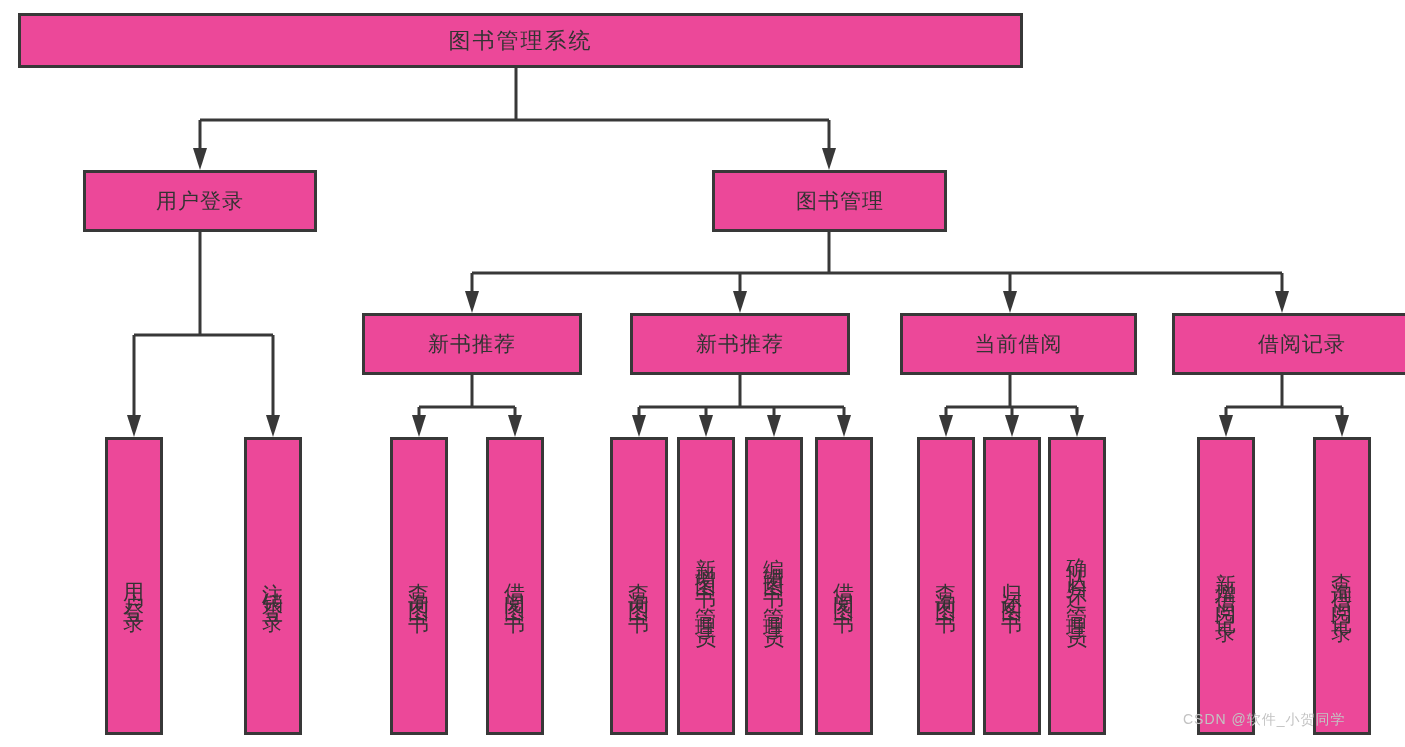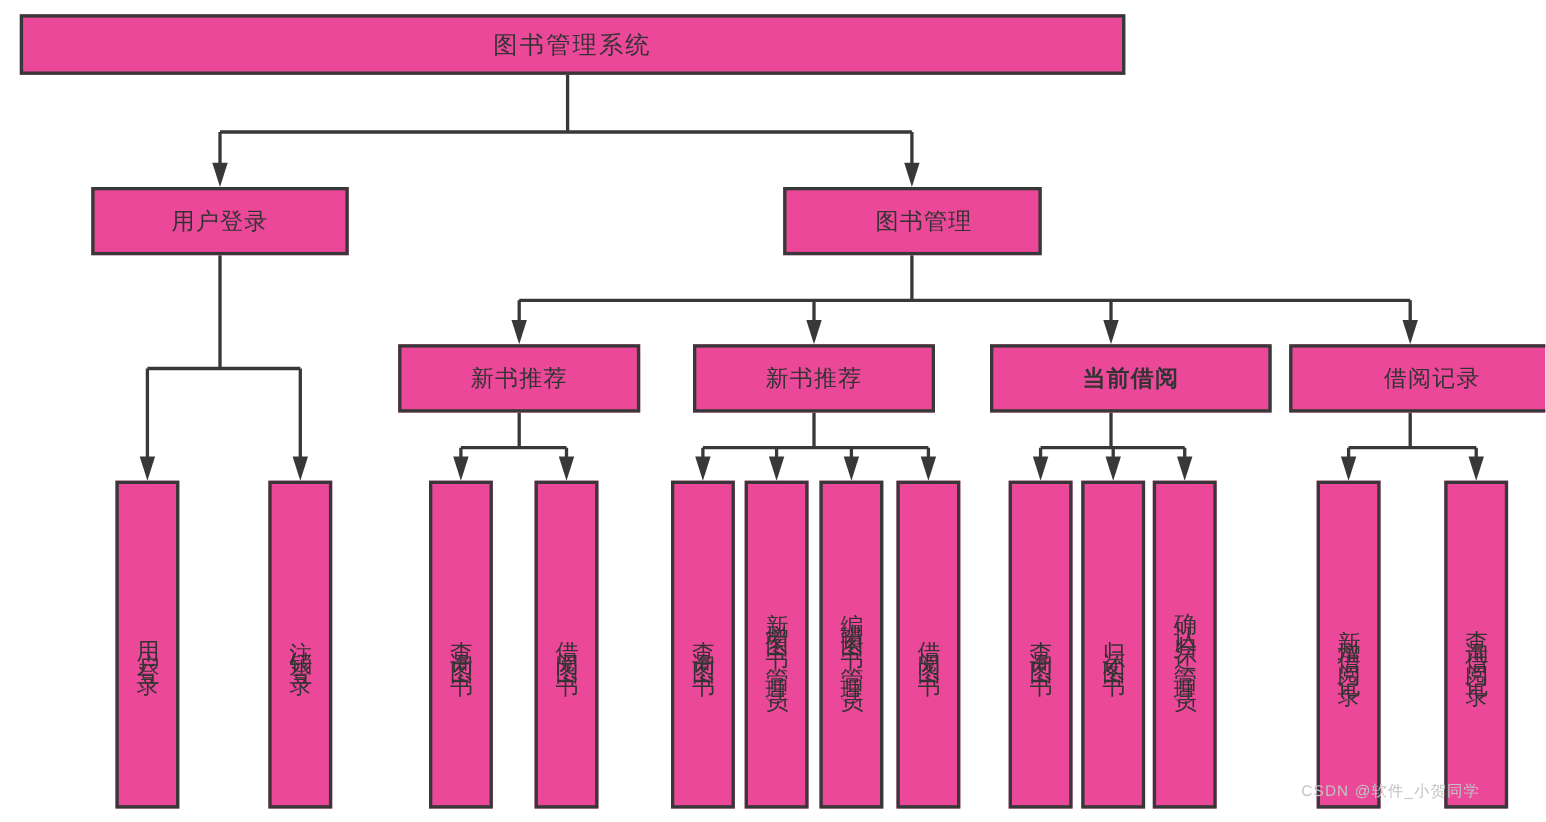--- a/index.html
+++ b/index.html
@@ -118,21 +118,21 @@
   <div class="node node-h" style="left:712px; top:170px; width:235px; height:62px;padding-left:21px;">
     <span>图书管理</span>
   </div>
 
   <div class="node node-h" style="left:362px; top:313px; width:220px; height:62px;">
     <span>新书推荐</span>
   </div>
   <div class="node node-h" style="left:630px; top:313px; width:220px; height:62px;">
     <span>新书推荐</span>
   </div>
-  <div class="node node-h" style="left:900px; top:313px; width:256px; height:62px;font-weight:bold;">
+  <div class="node node-h" style="left:900px; top:313px; width:237px; height:62px;">
     <span>当前借阅</span>
   </div>
   <div class="node node-h" style="left:1172px; top:313px; width:260px; height:62px;">
     <span>借阅记录</span>
   </div>
 
   <div class="node node-v" style="left:105px; top:437px; width:58px; height:298px;">
     <span class="vlabel">用户登录</span>
   </div>
   <div class="node node-v" style="left:244px; top:437px; width:58px; height:298px;">

